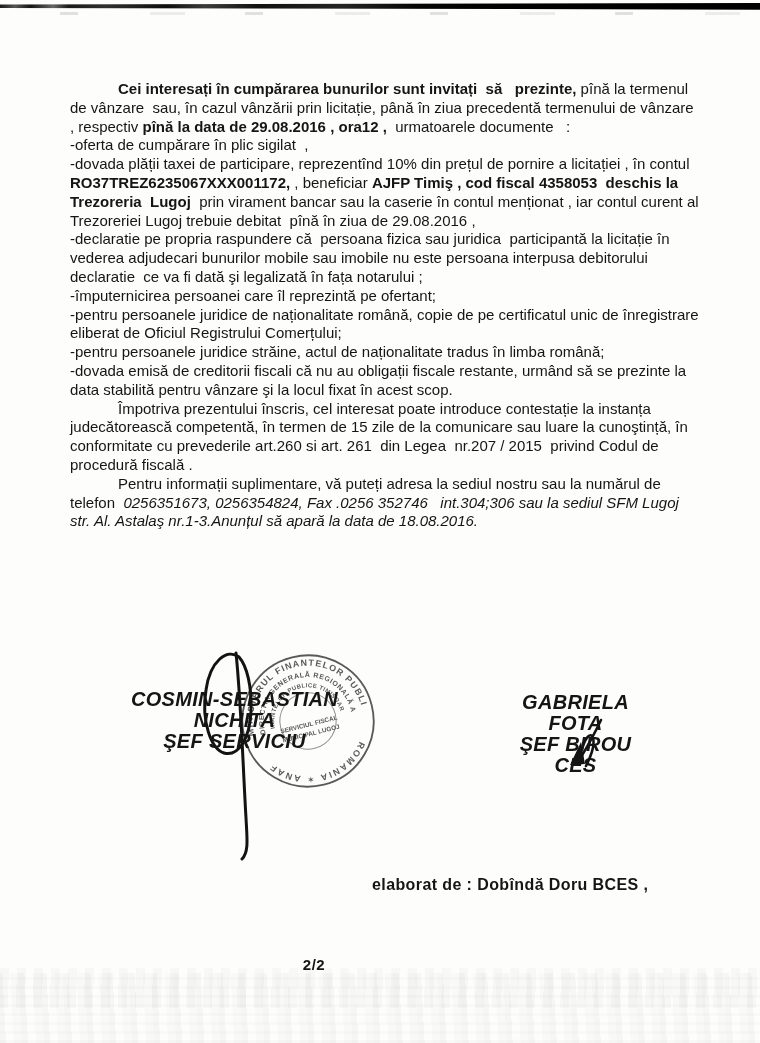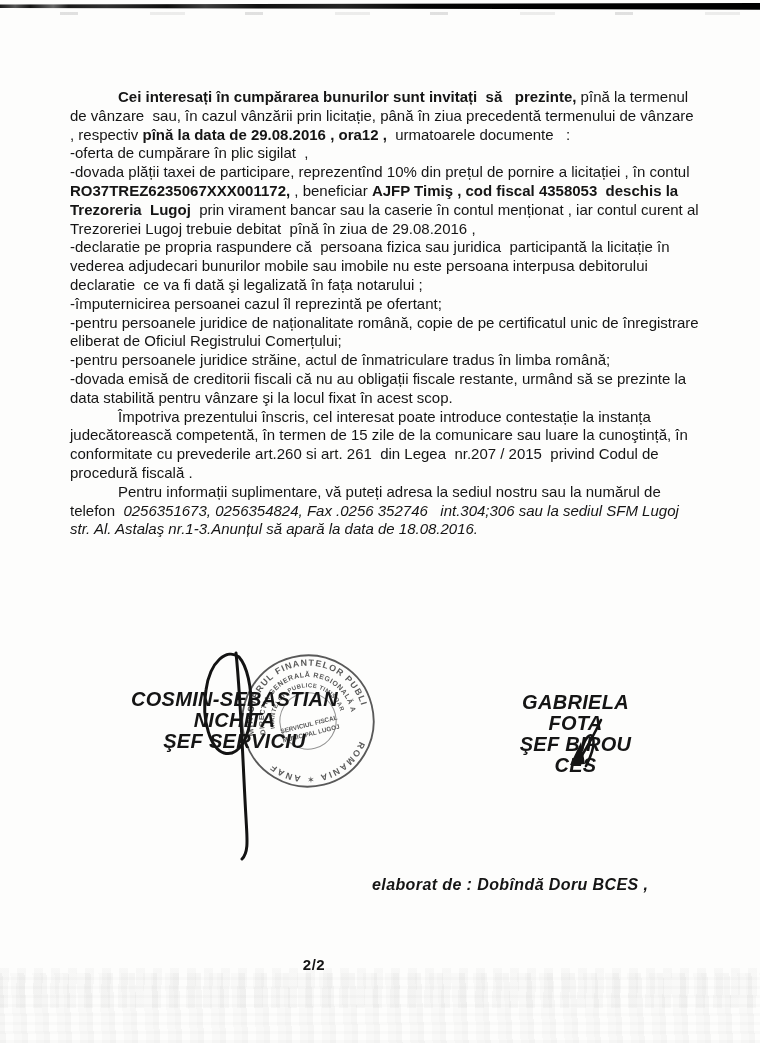--- a/index.html
+++ b/index.html
@@ -36,21 +36,21 @@
     opacity:.8;
   }
   .scan-mid-noise{
     position:absolute;left:0;top:968px;width:760px;height:40px;
     background:repeating-linear-gradient(92deg, rgba(0,0,0,.03) 0 9px, rgba(0,0,0,0) 9px 17px);
     opacity:.7;
   }
 
   
   .body-text{
-    position:absolute;left:70px;top:88px;width:630px;
+    position:absolute;left:70px;top:80px;width:630px;
     font-size:15px;line-height:18.8px;
     text-align:left;
   }
   .body-text p{margin:0;white-space:pre-wrap;}
   .body-text p.indent{text-indent:48px;}
   .b{font-weight:bold;}
   .i{font-style:italic;}
 
   
   .sig{position:absolute;text-align:center;font-weight:bold;font-style:italic;
@@ -59,43 +59,43 @@
   .sig-right{left:498px;top:692px;width:155px;}
 
   
   .stamp{position:absolute;left:233px;top:646px;filter:blur(.35px);opacity:.85;}
   .stamp text{font-family:"Liberation Sans","DejaVu Sans",sans-serif;font-weight:bold;fill:#3d3d3d;}
 
   .sig-stroke{position:absolute;left:0;top:0;pointer-events:none;}
 
   .elaborated{
     position:absolute;left:372px;top:876px;
-    font-size:16px;font-weight:bold;font-style:italic;letter-spacing:.4px;
+    font-size:16px;font-weight:bold;letter-spacing:.4px;
   }
   .page-number{
     position:absolute;left:0;top:956px;width:628px;text-align:center;
     font-size:15px;font-weight:bold;letter-spacing:.5px;
   }
 </style>
 </head>
 <body>
 
 <div class="page">
 
   <div class="scan-top"></div>
   <div class="scan-top-dots"></div>
 
   <main class="body-text" id="body-text">
       <p class="indent"><span class="b">Cei interesați în cumpărarea bunurilor sunt invitați  să   prezinte,</span><span> pînă la termenul de vânzare  sau, în cazul vânzării prin licitație, până în ziua precedentă termenului de vânzare , respectiv </span><span class="b">pînă la data de 29.08.2016 , ora12 ,</span><span>  urmatoarele documente   :</span></p>
       <p><span>-oferta de cumpărare în plic sigilat  ,</span></p>
       <p><span>-dovada plății taxei de participare, reprezentînd 10% din prețul de pornire a licitației , în contul </span><span class="b">RO37TREZ6235067XXX001172,</span><span> , beneficiar </span><span class="b">AJFP Timiş , cod fiscal 4358053  deschis la Trezoreria  Lugoj</span><span>  prin virament bancar sau la caserie în contul menționat , iar contul curent al Trezoreriei Lugoj trebuie debitat  pînă în ziua de 29.08.2016 ,</span></p>
       <p><span>-declaratie pe propria raspundere că  persoana fizica sau juridica  participantă la licitație în vederea adjudecari bunurilor mobile sau imobile nu este persoana interpusa debitorului declaratie  ce va fi dată şi legalizată în fața notarului ;</span></p>
-      <p><span>-împuternicirea persoanei cazul îl reprezintă pe ofertant;</span></p>
+      <p><span>-împuternicirea persoanei care îl reprezintă pe ofertant;</span></p>
       <p><span>-pentru persoanele juridice de naționalitate română, copie de pe certificatul unic de înregistrare eliberat de Oficiul Registrului Comerțului;</span></p>
-      <p><span>-pentru persoanele juridice străine, actul de înmatriculare tradus în limba română;</span></p>
+      <p><span>-pentru persoanele juridice străine, actul de naționalitate tradus în limba română;</span></p>
       <p><span>-dovada emisă de creditorii fiscali că nu au obligații fiscale restante, urmând să se prezinte la data stabilită pentru vânzare şi la locul fixat în acest scop.</span></p>
       <p class="indent"><span>Împotriva prezentului înscris, cel interesat poate introduce contestație la instanța judecătorească competentă, în termen de 15 zile de la comunicare sau luare la cunoştință, în conformitate cu prevederile art.260 si art. 261  din Legea  nr.207 / 2015  privind Codul de procedură fiscală .</span></p>
       <p class="indent"><span>Pentru informații suplimentare, vă puteți adresa la sediul nostru sau la numărul de telefon  </span><span class="i">0256351673, 0256354824, Fax .0256 352746   int.304;306 sau la sediul SFM Lugoj str. Al. Astalaş nr.1-3.Anunțul să apară la data de 18.08.2016.</span></p>
     </main>
 
   <svg class="stamp" width="150" height="150" viewBox="0 0 160 160" aria-hidden="true">
     <defs>
       <path id="arc1t" d="M 21 80 A 59 59 0 0 1 139 80" fill="none"></path>
       <path id="arc1b" d="M 139 80 A 59 59 0 0 1 21 80" fill="none"></path>
       <path id="arc2t" d="M 33 80 A 47 47 0 0 1 127 80" fill="none"></path>

